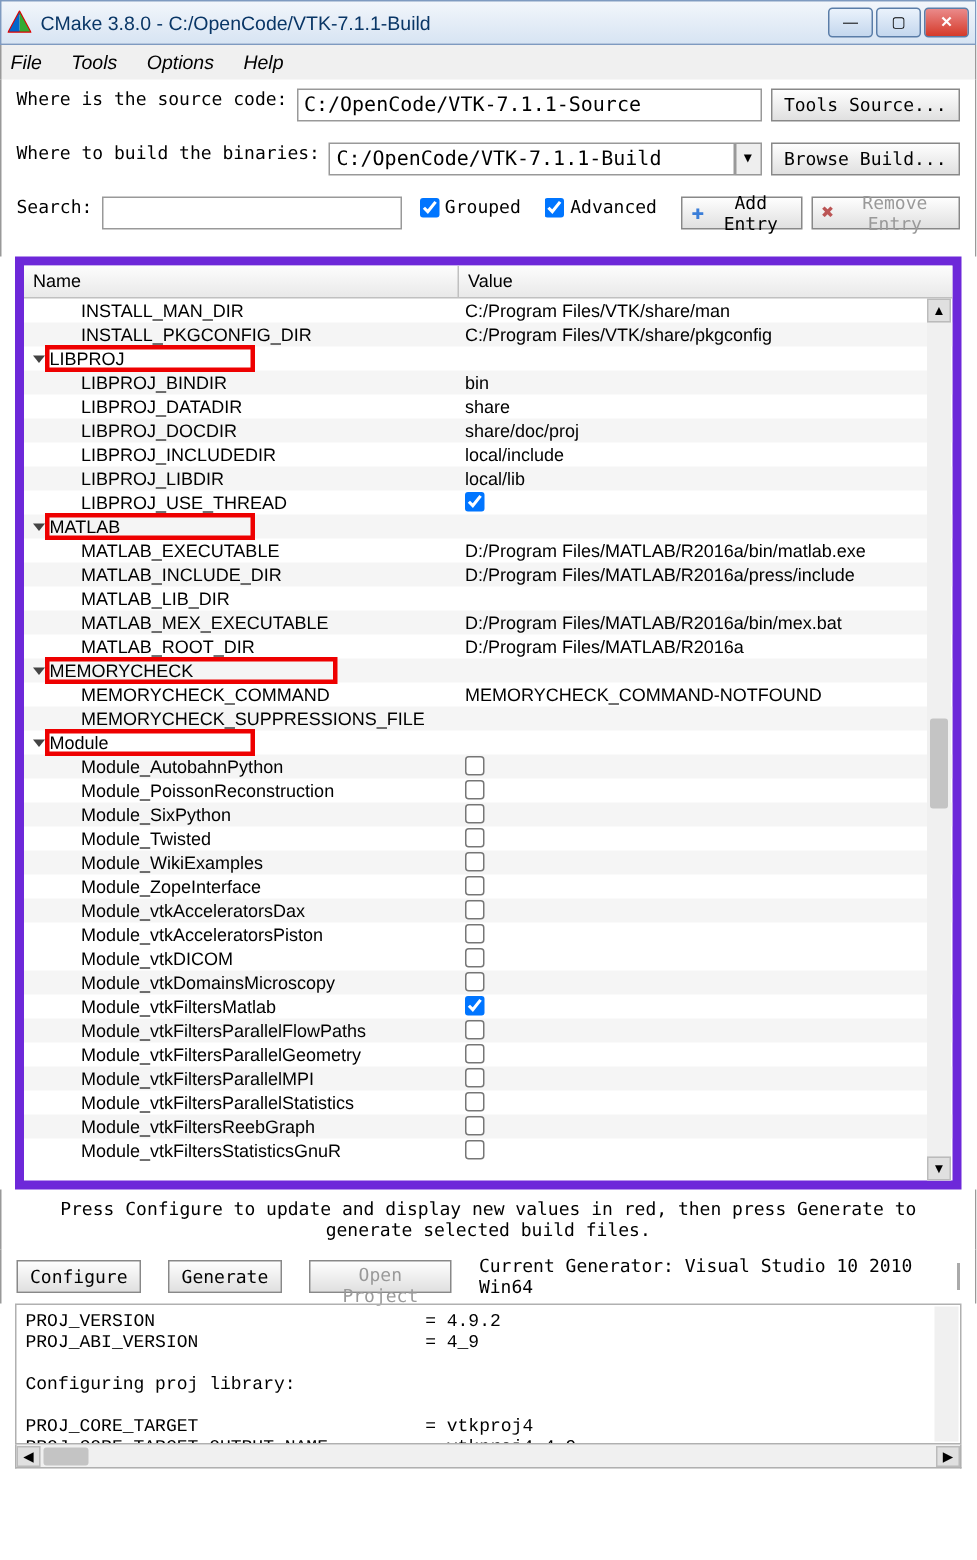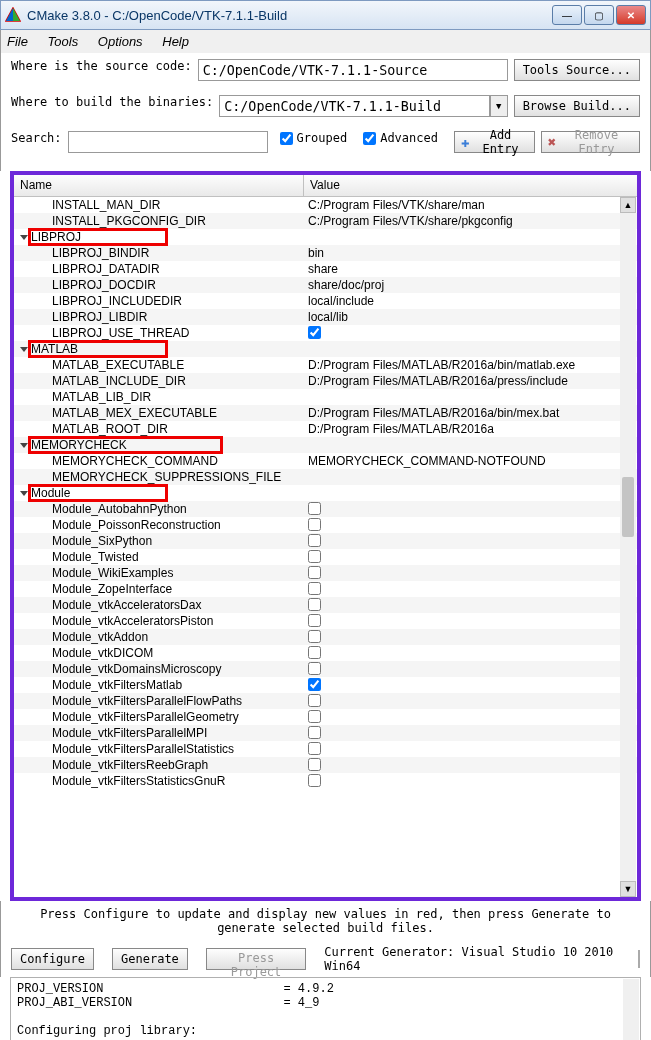--- a/index.html
+++ b/index.html
@@ -23,21 +23,21 @@
 .btn.icon-btn { display:inline-flex; align-items:center; gap:4px; padding:2px 6px; }
 .btn .plus { color:#3b7ed8; font-weight:bold; font-size:14px; }
 .btn .x { color:#b55; font-weight:bold; font-size:14px; }
 .btn:disabled { color:#999; }
 .combo { flex:1; display:flex; }
 .combo input { flex:1; border:1px solid #999; border-right:none; padding:2px 4px; height:22px; font-family:inherit; }
 .combo .drop { width:18px; height:22px; border:1px solid #999; background:#eee; display:flex;align-items:center;justify-content:center; font-size:9px; }
 .chk { display:inline-flex; align-items:center; gap:4px; margin-right:10px; }
 .chk input { width:13px; height:13px; }
 
-.table-wrap { margin:0 10px; border:4px solid #6d28d9; height:730px; position:relative; overflow:hidden; }
+.table-wrap { margin:0 10px; border:6px solid #6d28d9; height:622px; position:relative; overflow:hidden; }
 .table-head { display:flex; background:linear-gradient(#fdfdfd,#e9e9e9); border-bottom:1px solid #c0c0c0; height:22px; font-size:12px; }
 .table-head .col-name { width:290px; padding:3px 6px; border-right:1px solid #c0c0c0; }
 .table-head .col-value { flex:1; padding:3px 6px; }
 .scroll-thumb { position:absolute; right:1px; top:22px; width:16px; bottom:0; background:#f0f0f0; }
 .scroll-thumb .arrow-up, .scroll-thumb .arrow-down { height:16px; display:flex;align-items:center;justify-content:center; font-size:9px; background:#e0e0e0; border:1px solid #bbb; }
 .scroll-thumb .arrow-down { position:absolute; bottom:0; left:0; right:0; }
 .scroll-thumb .thumb { position:absolute; top:280px; left:2px; right:2px; height:60px; background:#c4c4c4; border-radius:2px; }
 
 .table-body { overflow:hidden; font-size:12px; }
 .row { display:flex; height:16px; line-height:16px; }
@@ -231,24 +231,20 @@
         <div class="value-cell"><input type="checkbox" class="cb" style=""></div>
       </div>
       <div class="row item alt">
         <div class="name-cell"><span>Module_vtkAcceleratorsDax</span></div>
         <div class="value-cell"><input type="checkbox" class="cb" style=""></div>
       </div>
       <div class="row item">
         <div class="name-cell"><span>Module_vtkAcceleratorsPiston</span></div>
         <div class="value-cell"><input type="checkbox" class="cb" style=""></div>
       </div>
-      <div class="row item alt">
-        <div class="name-cell"><span>Module_vtkAddon</span></div>
-        <div class="value-cell"><input type="checkbox" class="cb" style=""></div>
-      </div>
       <div class="row item">
         <div class="name-cell"><span>Module_vtkDICOM</span></div>
         <div class="value-cell"><input type="checkbox" class="cb" style=""></div>
       </div>
       <div class="row item alt">
         <div class="name-cell"><span>Module_vtkDomainsMicroscopy</span></div>
         <div class="value-cell"><input type="checkbox" class="cb" style=""></div>
       </div>
       <div class="row item">
         <div class="name-cell"><span>Module_vtkFiltersMatlab</span></div>
@@ -288,21 +284,21 @@
   <div class="redbox" style="left:14px; top:165px; width:140px; height:18px;"></div>
   <div class="redbox" style="left:14px; top:261px; width:195px; height:18px;"></div>
   <div class="redbox" style="left:14px; top:309px; width:140px; height:18px;"></div>
 </div>
 
 <div class="hint">Press Configure to update and display new values in red, then press Generate to generate selected build files.</div>
 
 <div class="action-row">
   <button class="btn">Configure</button>
   <button class="btn">Generate</button>
-  <button class="btn" disabled="">Press Project</button>
+  <button class="btn" disabled="">Open Project</button>
   <span>Current Generator: Visual Studio 10 2010 Win64</span>
   <div class="progress"></div>
 </div>
 
 <div class="log"><span id="logtext">PROJ_VERSION                         = 4.9.2
 PROJ_ABI_VERSION                     = 4_9
 
 Configuring proj library:
 
 PROJ_CORE_TARGET                     = vtkproj4

